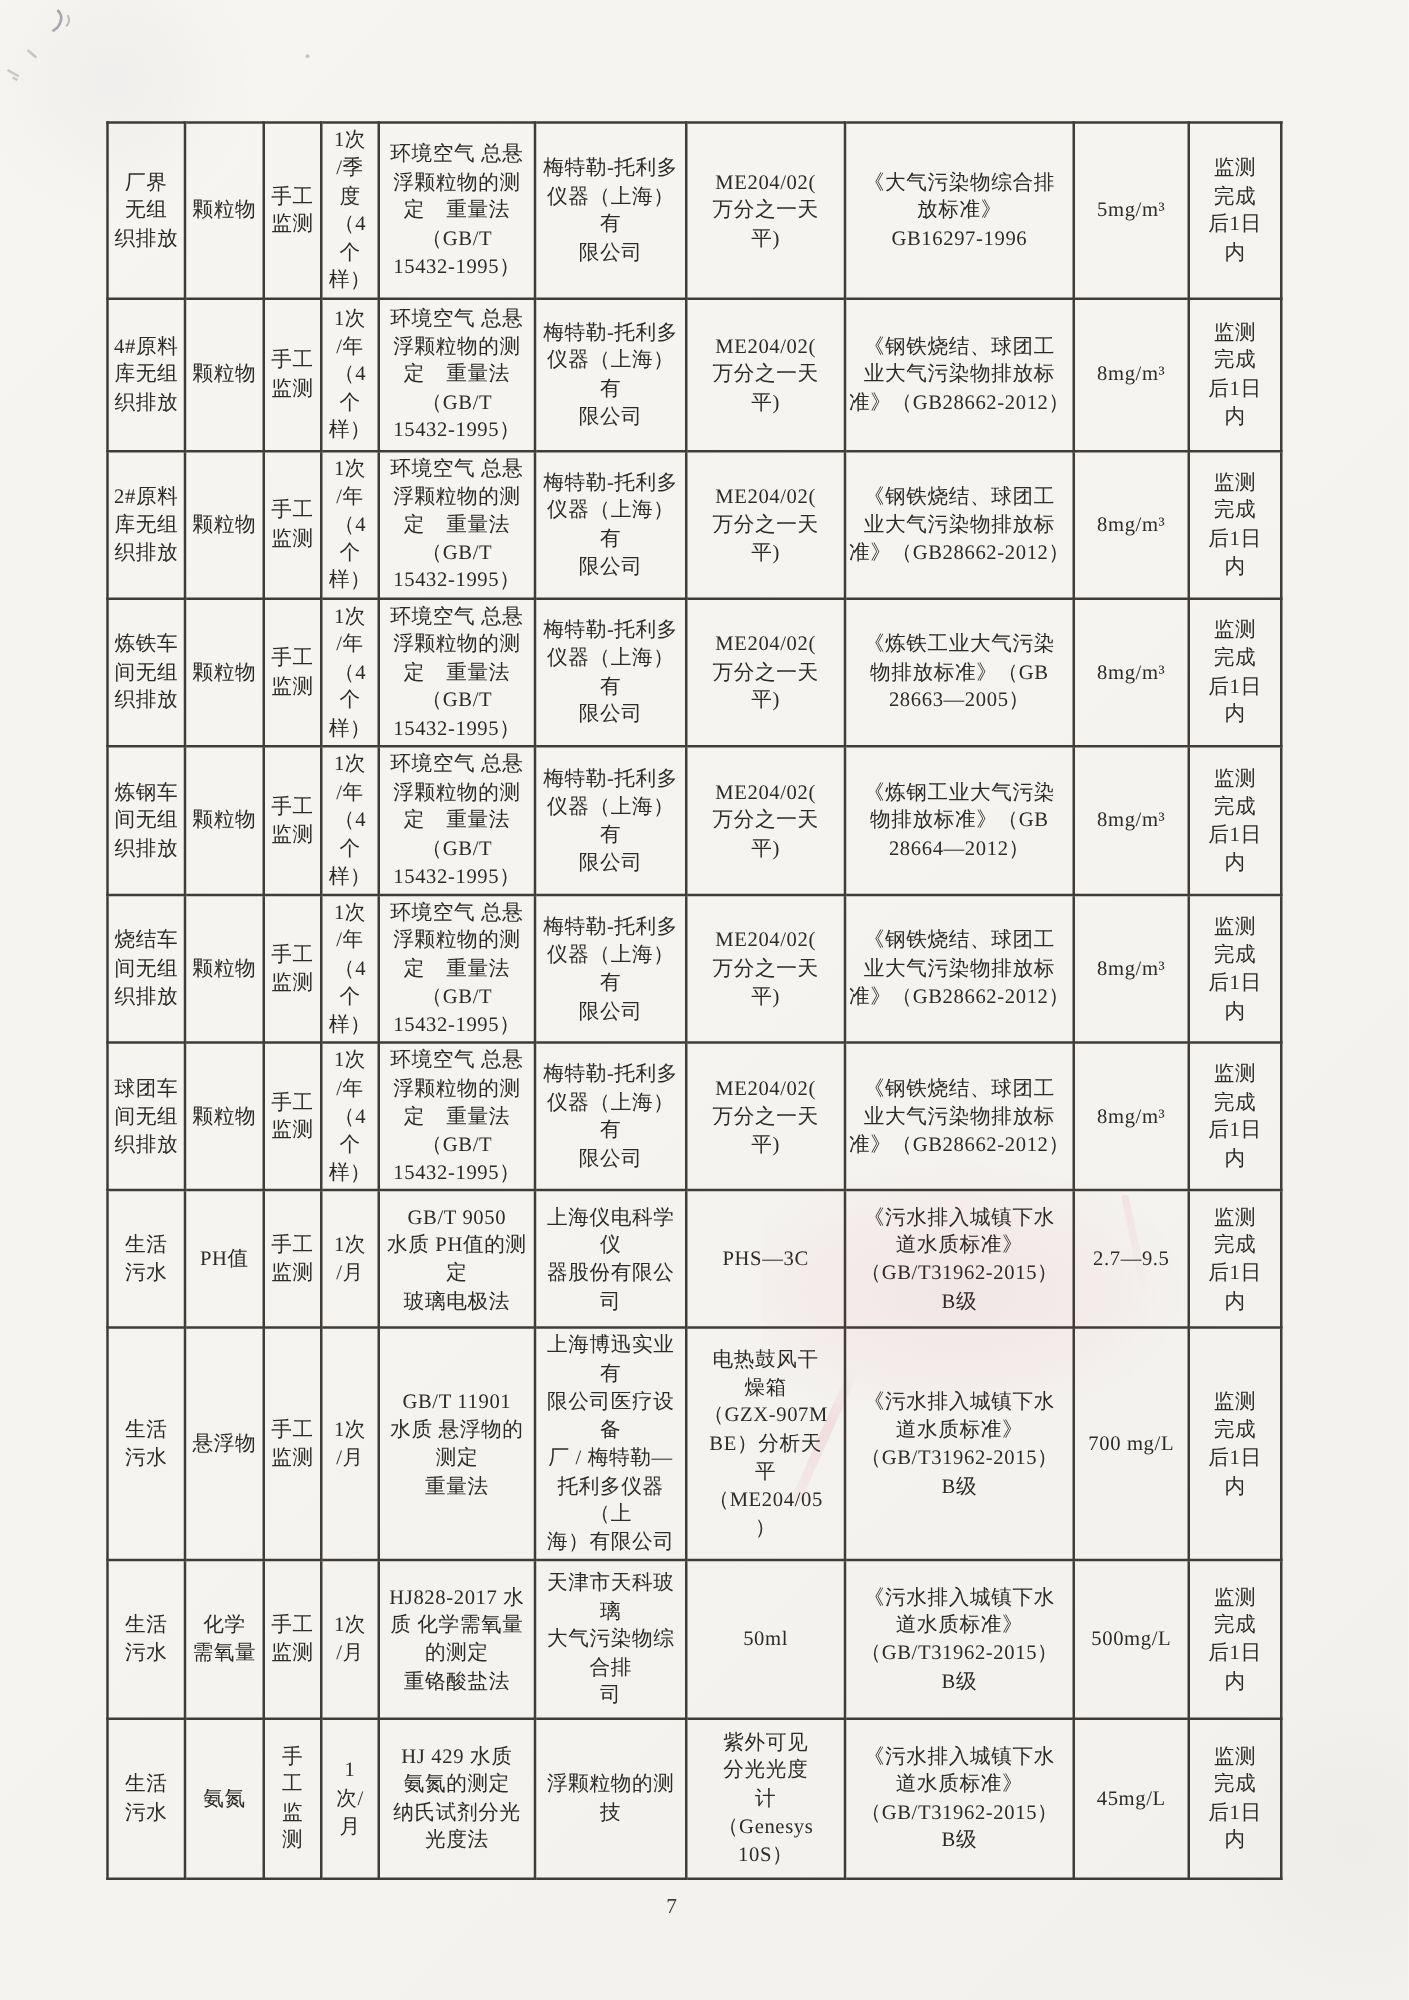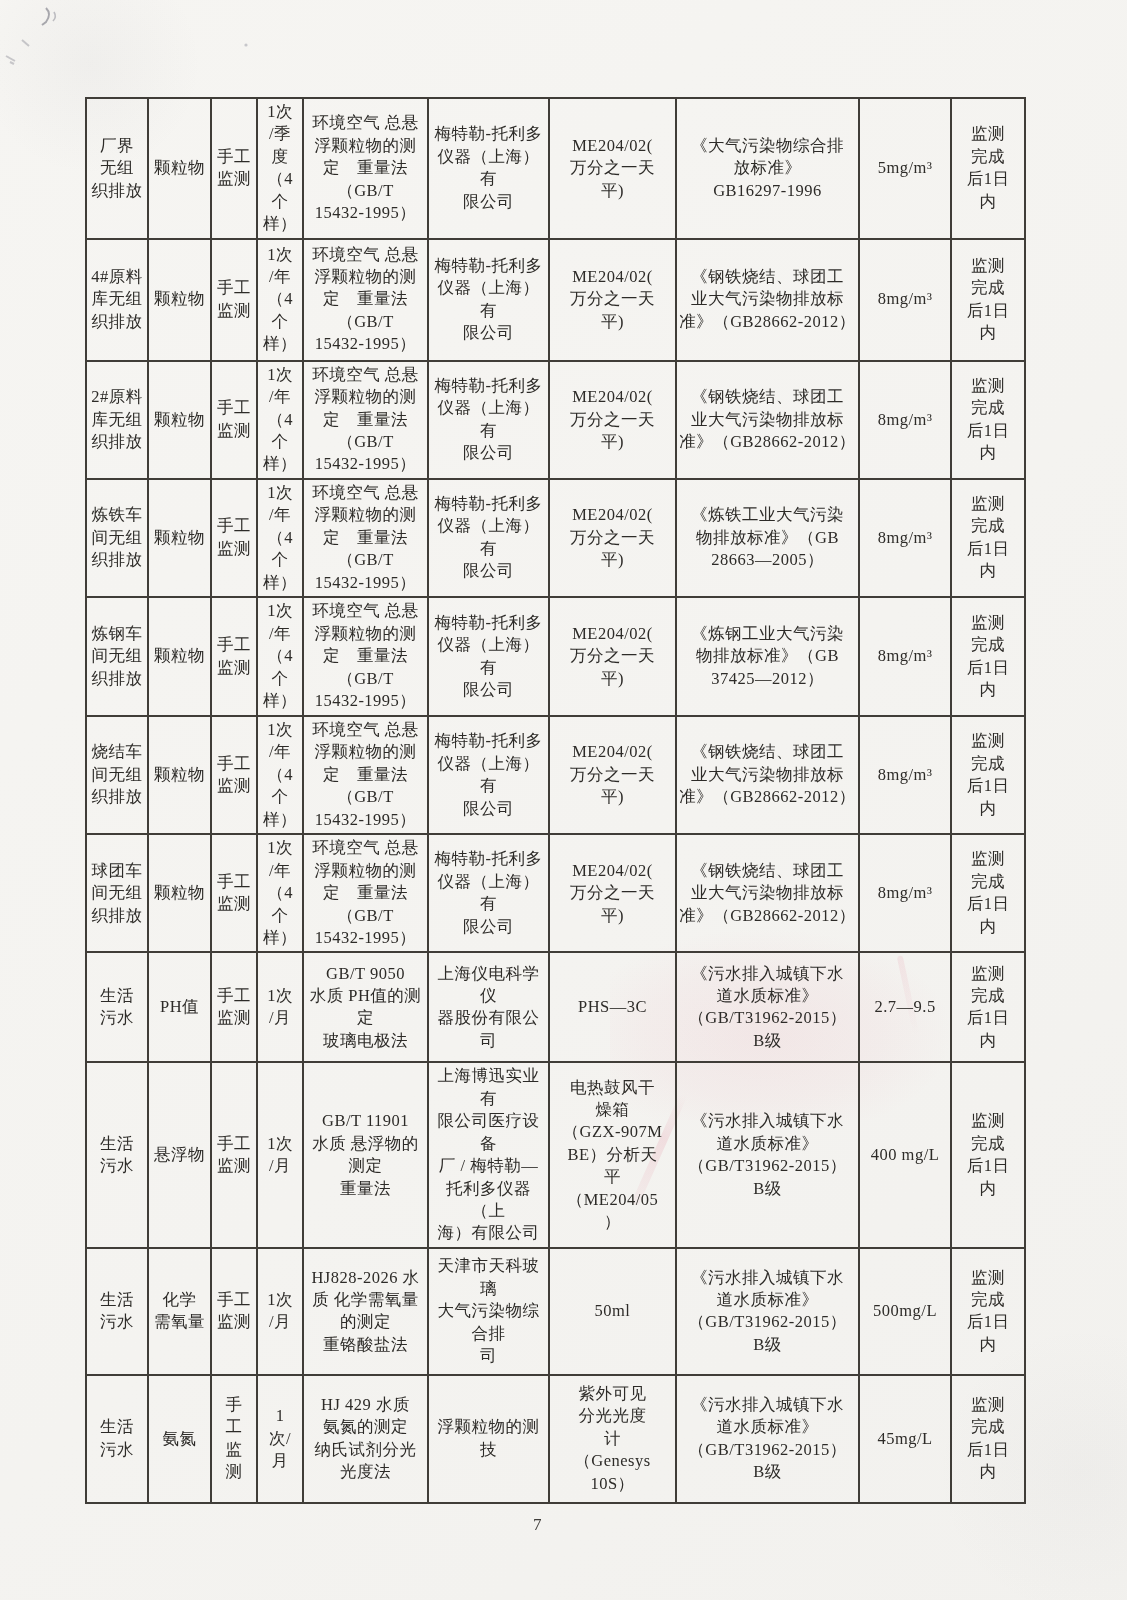--- a/index.html
+++ b/index.html
@@ -248,21 +248,21 @@
 （GB/T
 15432-1995）</td>
           <td>梅特勒-托利多
 仪器（上海）有
 限公司</td>
           <td>ME204/02(
 万分之一天
 平)</td>
           <td>《炼钢工业大气污染
 物排放标准》（GB
-37425—2012）</td>
+28664—2012）</td>
           <td>8mg/m³</td>
           <td>监测
 完成
 后1日
 内</td>
         </tr>
         <tr>
           <td>烧结车
 间无组
 织排放</td>
@@ -372,36 +372,36 @@
 燥箱
 （GZX-907M
 BE）分析天
 平
 （ME204/05
 ）</td>
           <td>《污水排入城镇下水
 道水质标准》
 （GB/T31962-2015）
 B级</td>
-          <td>400 mg/L</td>
+          <td>700 mg/L</td>
           <td>监测
 完成
 后1日
 内</td>
         </tr>
         <tr>
           <td>生活
 污水</td>
           <td>化学
 需氧量</td>
           <td>手工
 监测</td>
           <td>1次
 /月</td>
-          <td>HJ828-2026 水
+          <td>HJ828-2017 水
 质 化学需氧量
 的测定
 重铬酸盐法</td>
           <td>天津市天科玻璃
 大气污染物综合排
 司</td>
           <td>50ml</td>
           <td>《污水排入城镇下水
 道水质标准》
 （GB/T31962-2015）

